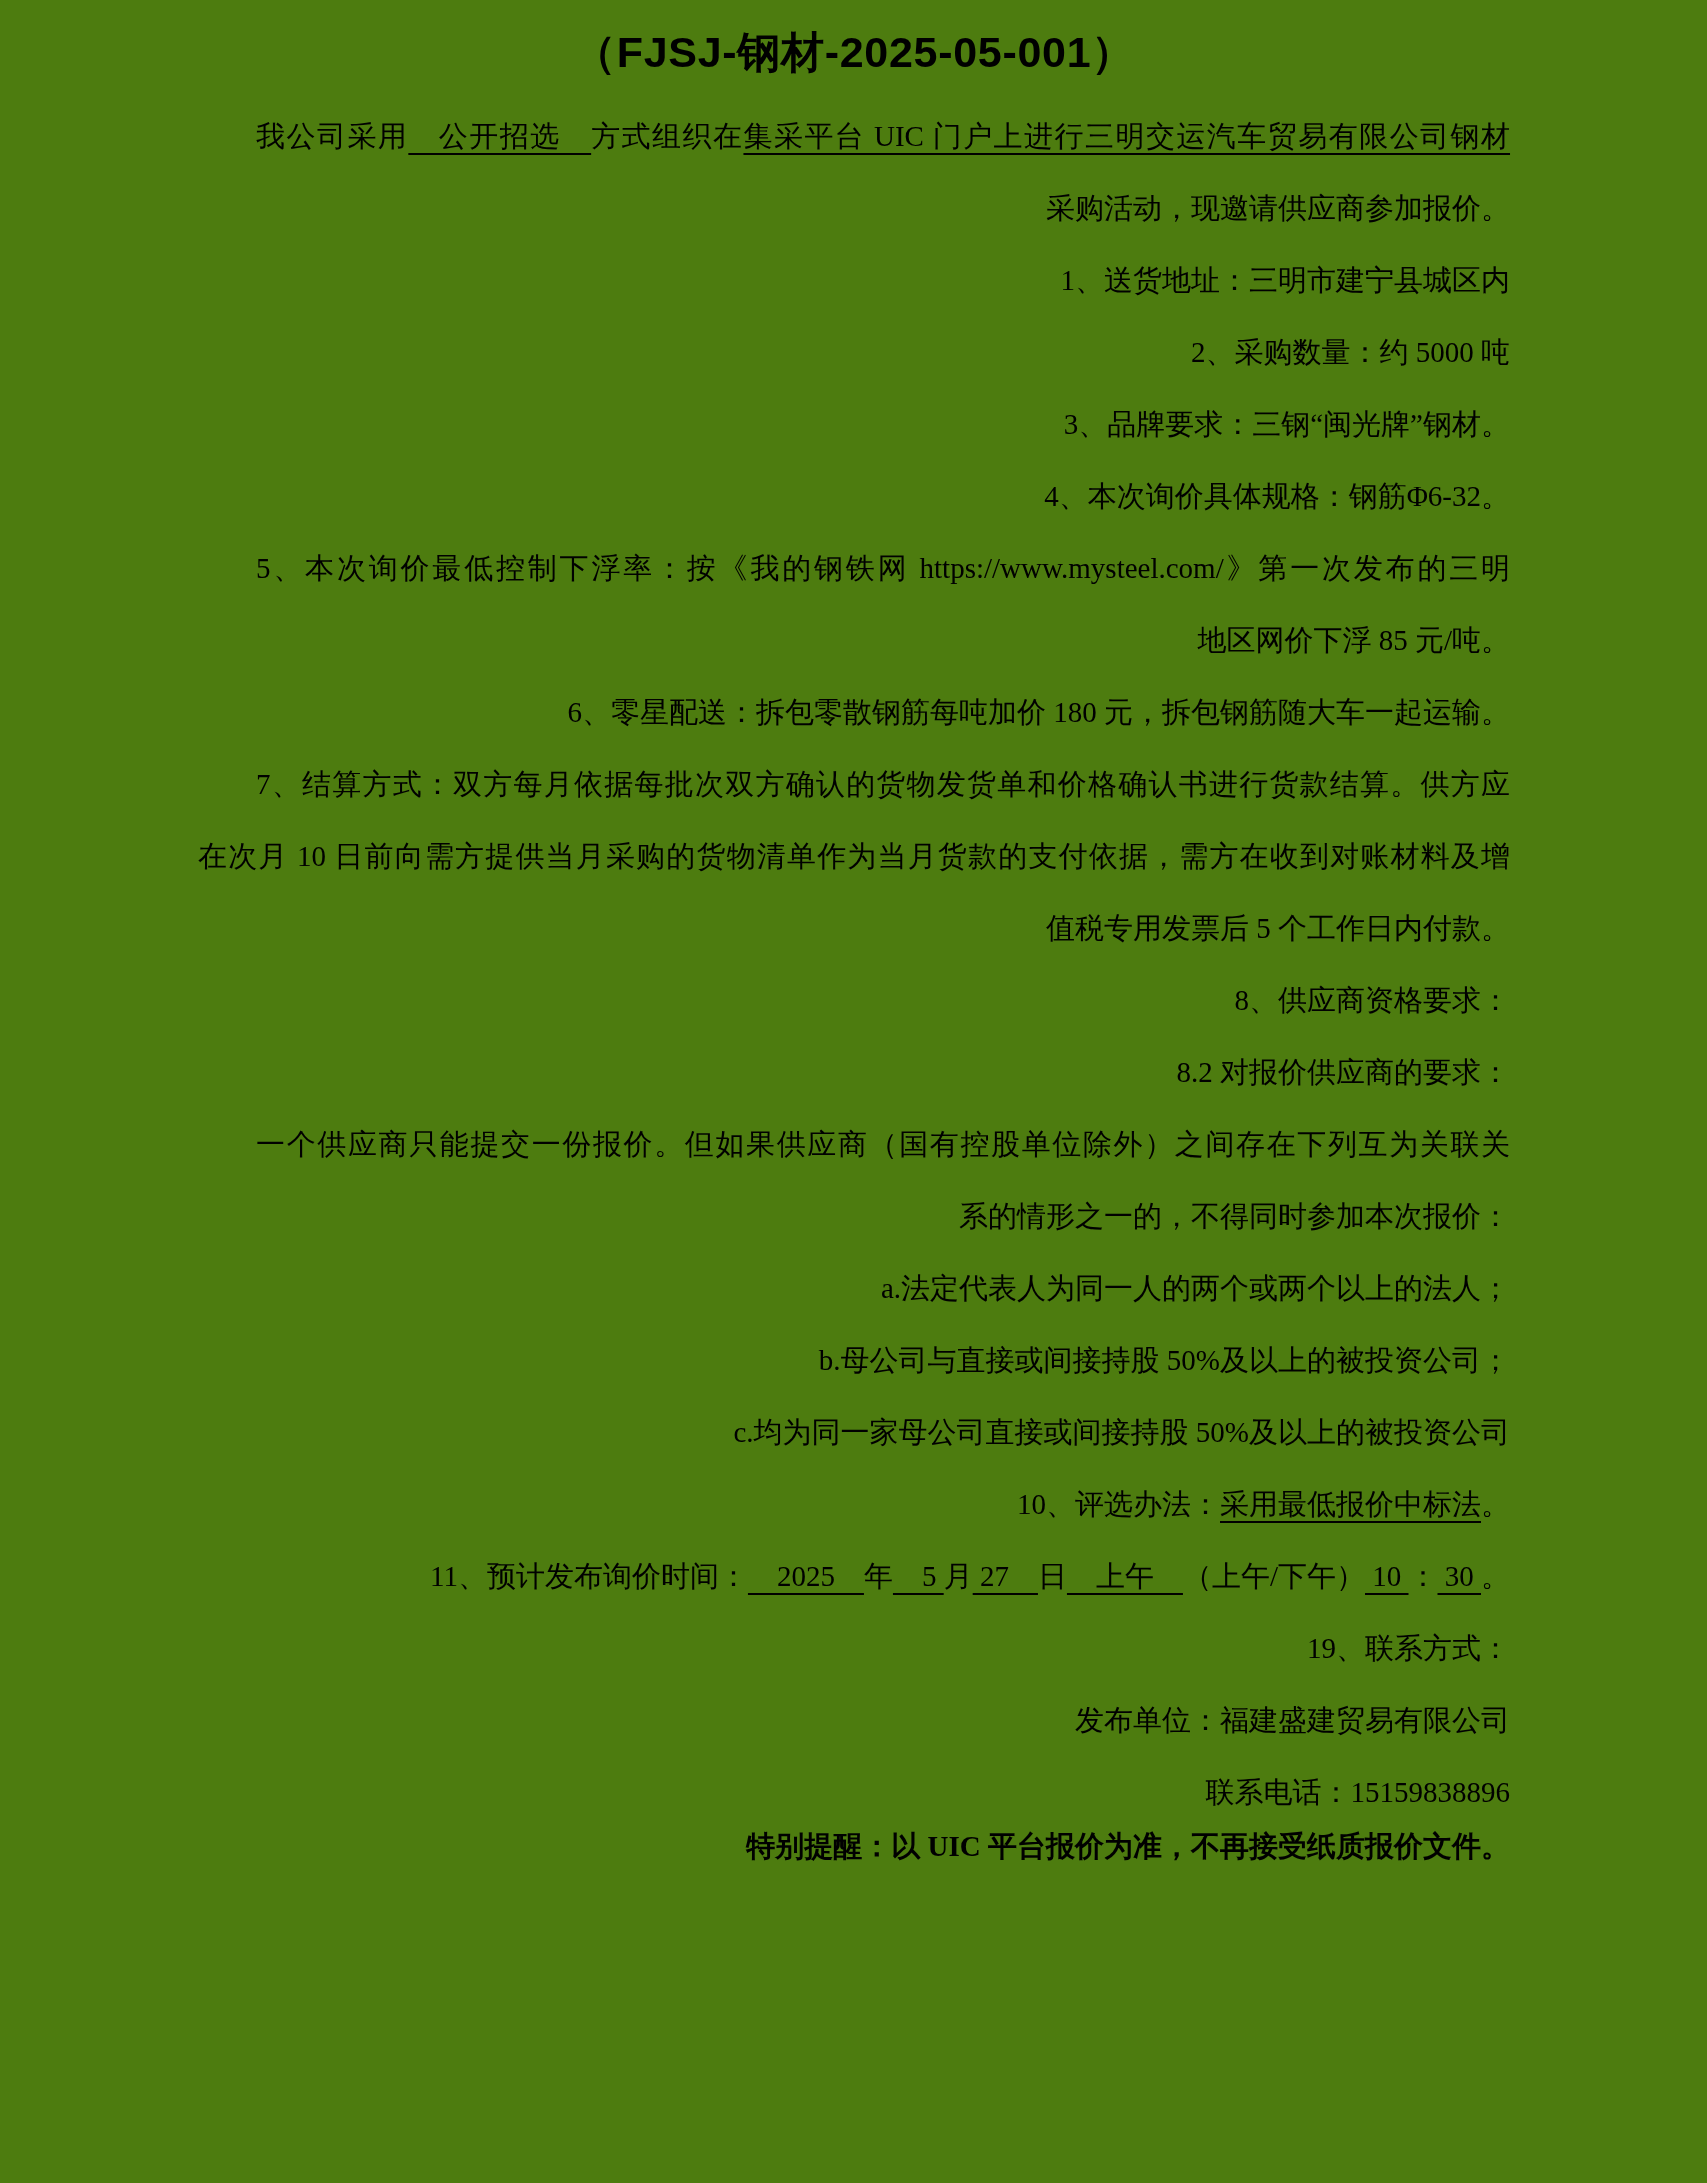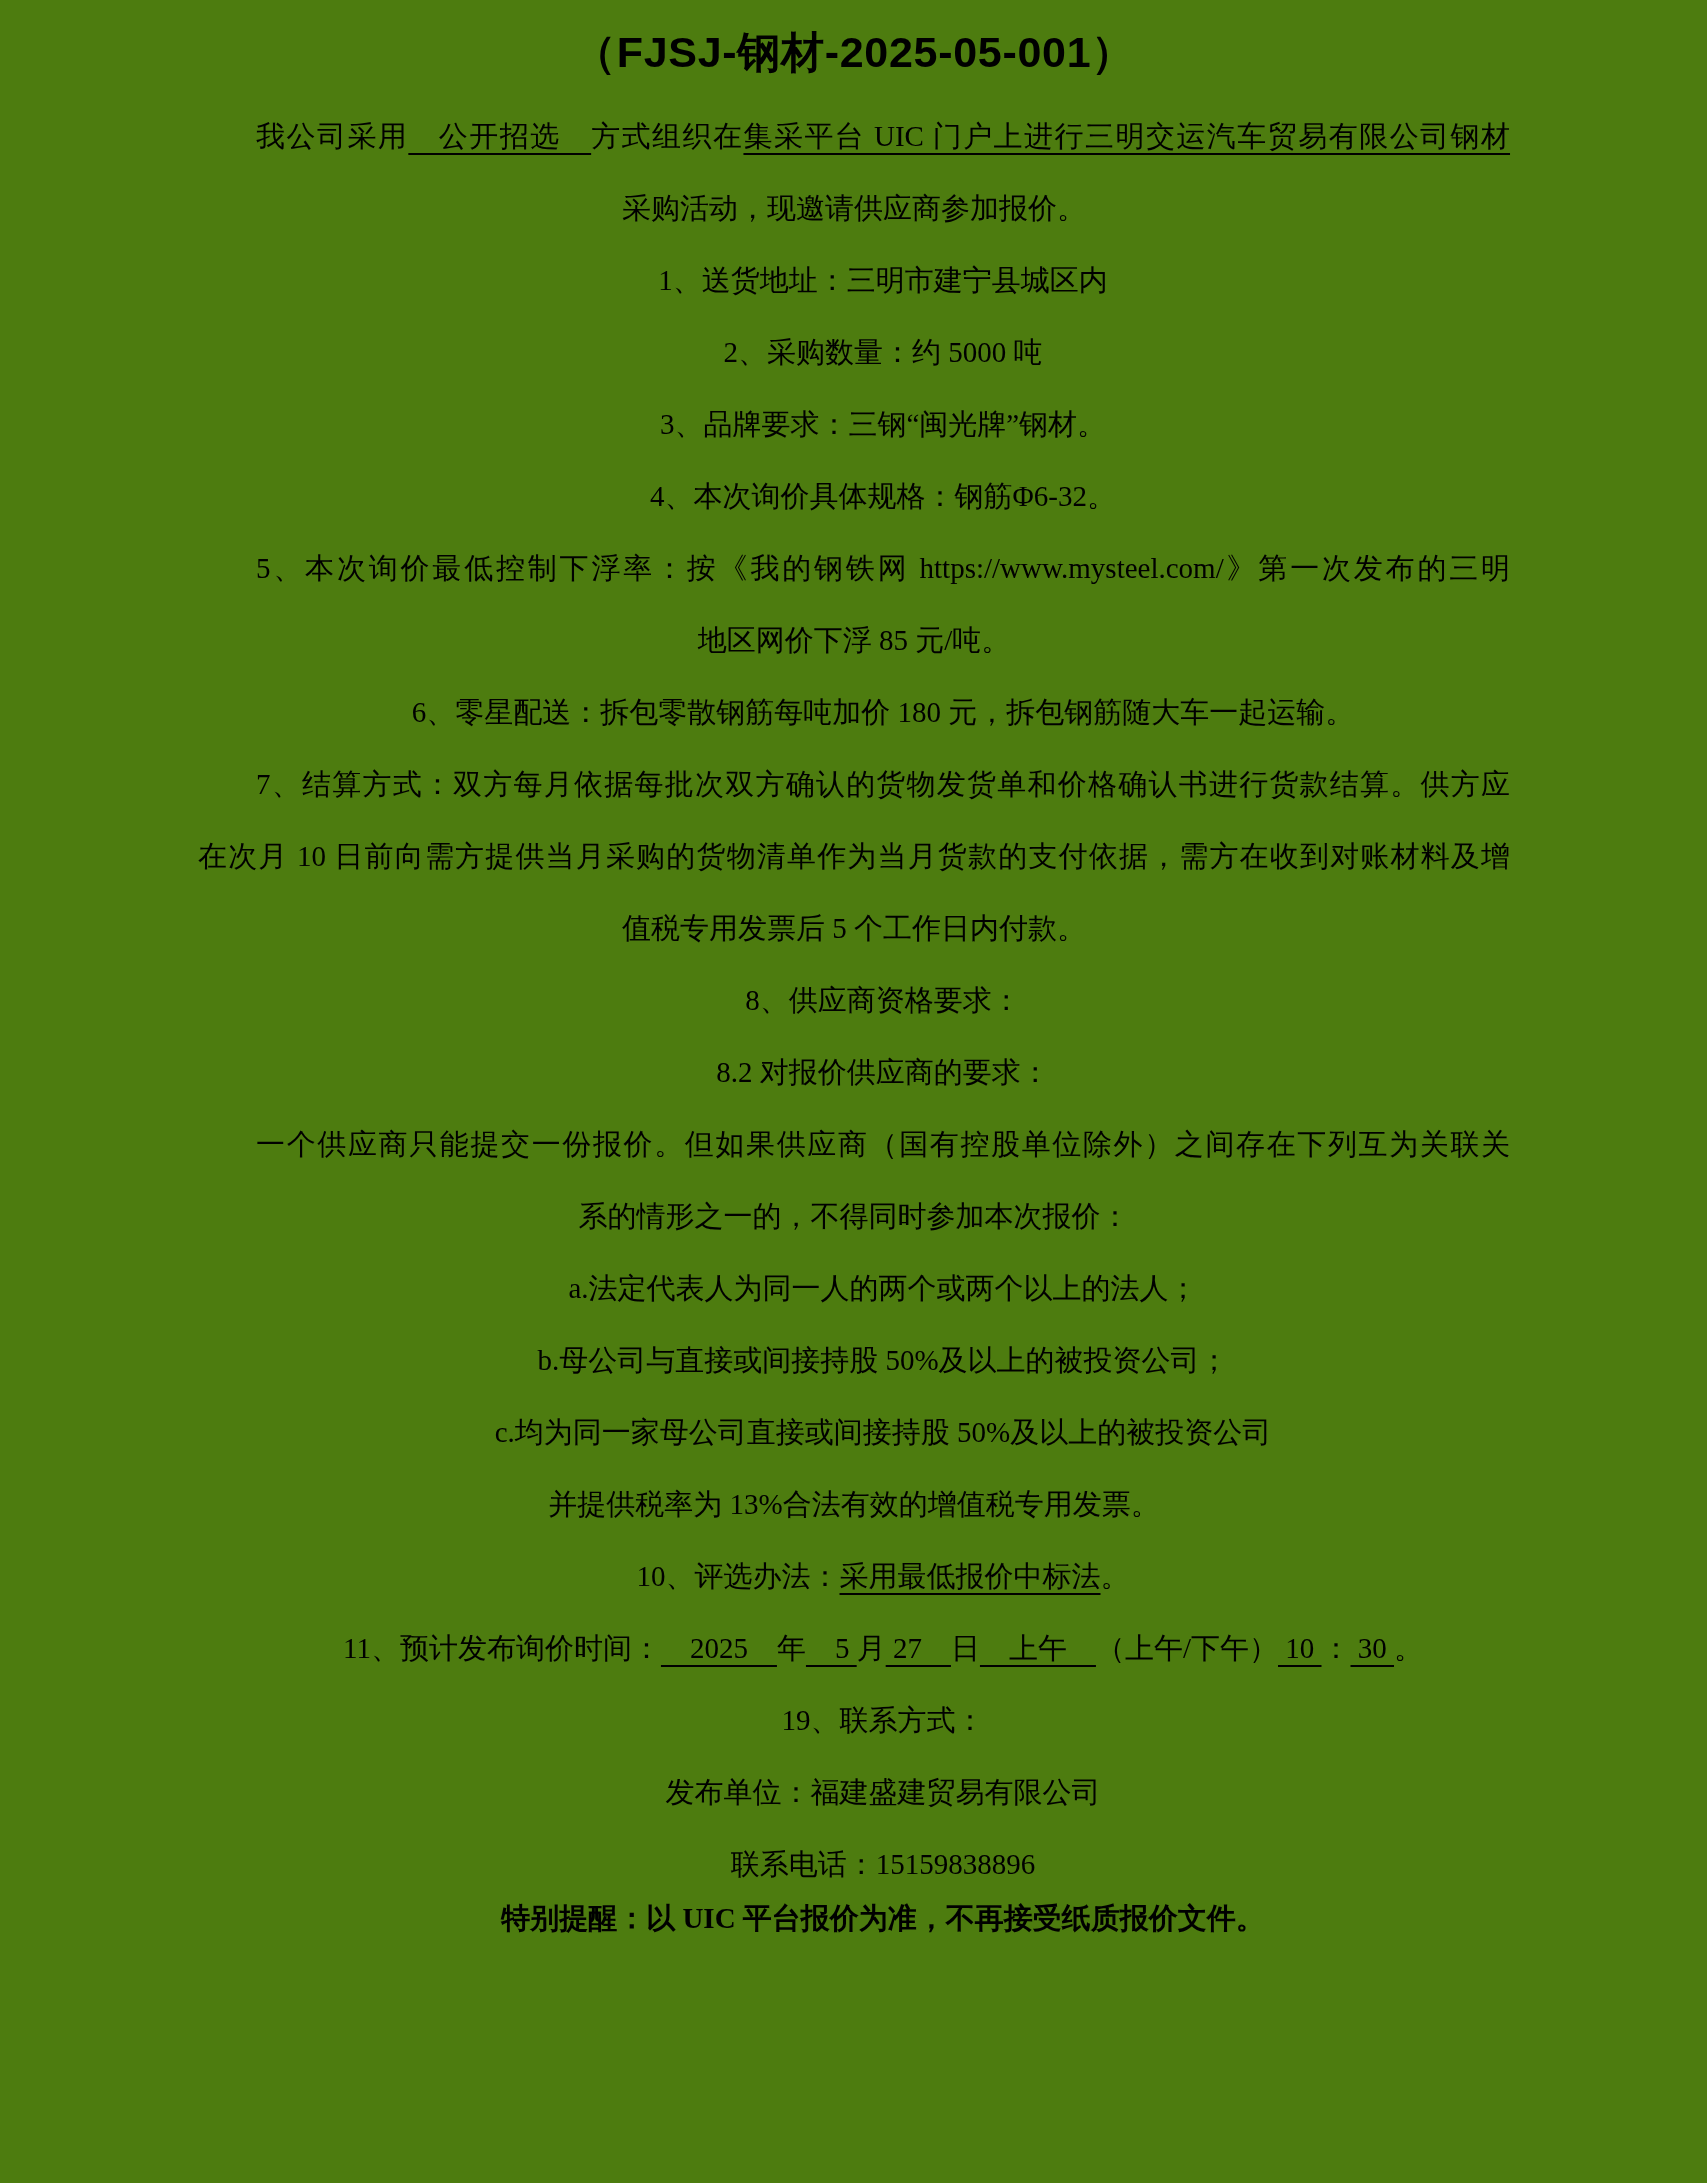--- a/index.html
+++ b/index.html
@@ -20,21 +20,21 @@
     font-family:"Liberation Sans","DejaVu Sans",sans-serif;
     font-weight:600;
     font-size:43px;
     line-height:96px;
     letter-spacing:0.7px;
   }
   .line{
     margin:0;
     font-size:29px;
     line-height:72px;
-    text-align:center;
+    text-align:right;
     word-break:break-word;
   }
   .line.indent{text-indent:58px;}
   .line.just{text-align:justify;text-align-last:justify;}
   .line.bold{font-weight:bold;}
   .line.tight{line-height:47px;margin-top:-5.5px;}
   .line u{
     text-decoration-thickness:2.1px;
     text-underline-offset:6.9px;
   }
@@ -58,21 +58,20 @@
       <p class="line indent just"><span class="run">7、结算方式：双方每月依据每批次双方确认的货物发货单和价格确认书进行货款结算。供方应</span></p>
       <p class="line just"><span class="run">在次月 10 日前向需方提供当月采购的货物清单作为当月货款的支付依据，需方在收到对账材料及增</span></p>
       <p class="line"><span class="run">值税专用发票后 5 个工作日内付款。</span></p>
       <p class="line indent"><span class="run">8、供应商资格要求：</span></p>
       <p class="line indent"><span class="run">8.2 对报价供应商的要求：</span></p>
       <p class="line indent just"><span class="run">一个供应商只能提交一份报价。但如果供应商（国有控股单位除外）之间存在下列互为关联关</span></p>
       <p class="line"><span class="run">系的情形之一的，不得同时参加本次报价：</span></p>
       <p class="line indent"><span class="run">a.法定代表人为同一人的两个或两个以上的法人；</span></p>
       <p class="line indent"><span class="run">b.母公司与直接或间接持股 50%及以上的被投资公司；</span></p>
       <p class="line indent"><span class="run">c.均为同一家母公司直接或间接持股 50%及以上的被投资公司</span></p>
-      <p class="line"><span class="run">并提供税率为 13%合法有效的增值税专用发票。</span></p>
       <p class="line indent"><span class="run">10、评选办法：</span><u class="run">采用最低报价中标法</u><span class="run">。</span></p>
       <p class="line indent"><span class="run">11、预计发布询价时间：</span><u class="run">　2025　</u><span class="run">年</span><u class="run">　5 </u><span class="run">月</span><u class="run"> 27　</u><span class="run">日</span><u class="run">　上午　</u><span class="run">（上午/下午）</span><u class="run"> 10 </u><span class="run">：</span><u class="run"> 30 </u><span class="run">。</span></p>
       <p class="line indent"><span class="run">19、联系方式：</span></p>
       <p class="line indent"><span class="run">发布单位：福建盛建贸易有限公司</span></p>
       <p class="line indent"><span class="run">联系电话：15159838896</span></p>
       <p class="line indent bold tight"><span class="run">特别提醒：以 UIC 平台报价为准，不再接受纸质报价文件。</span></p>
     </main>
 </div>
 
 

